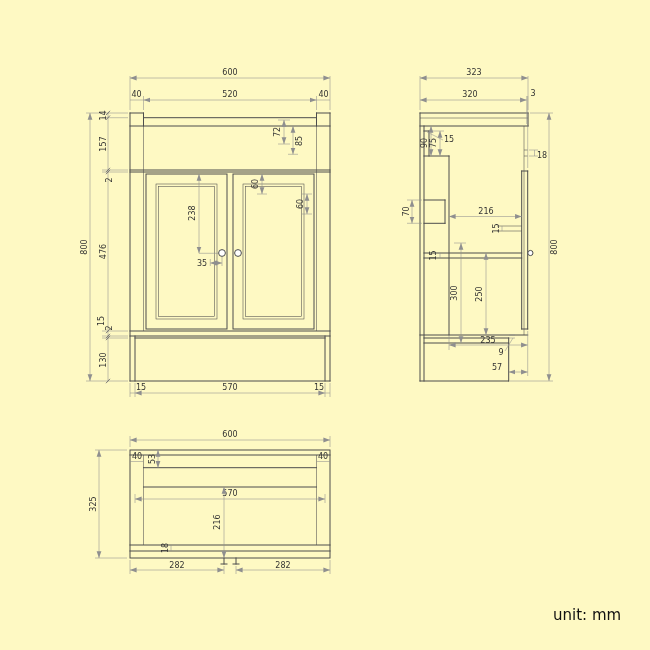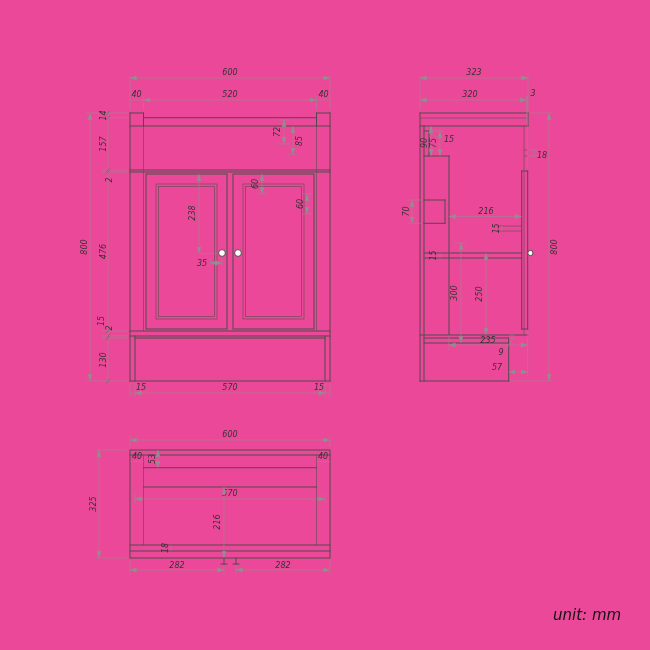--- a/index.html
+++ b/index.html
@@ -1,16 +1,16 @@
 <!DOCTYPE html>
 <html><head>
 <meta charset="utf-8">
 <style>
   html,body{margin:0;padding:0;background:#fff;}
-  .canvas{width:650px;height:650px;background:#ec4899;position:relative;overflow:hidden;font-style:italic;}
+  .canvas{width:650px;height:650px;background:#fef9c3;position:relative;overflow:hidden;}
   svg{display:block;}
   svg text{font-family:"DejaVu Sans",sans-serif;}
   text.d{font-size:8px;fill:#333;text-anchor:middle;}
   text.unit{font-size:15px;fill:#111;text-anchor:start;}
   .obj{stroke:#4d4d4d;stroke-width:1;fill:none;stroke-linecap:square;}
   .thin{stroke:#4d4d4d;stroke-width:0.55;fill:none;}
   .dim{stroke:#8f8f8f;stroke-width:0.55;fill:none;}
   .dima{stroke:#8f8f8f;stroke-width:0.55;fill:none;marker-start:url(#ar);marker-end:url(#ar);}
   .tick{stroke:#6f6f6f;stroke-width:0.9;fill:none;}
   circle.knob{stroke:#4d4d4d;stroke-width:1;fill:#fff;}

